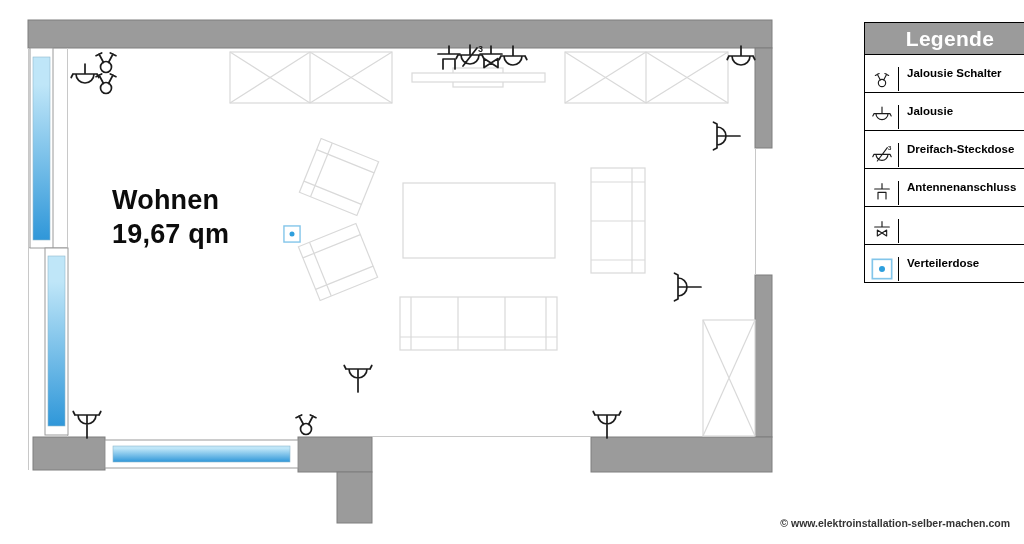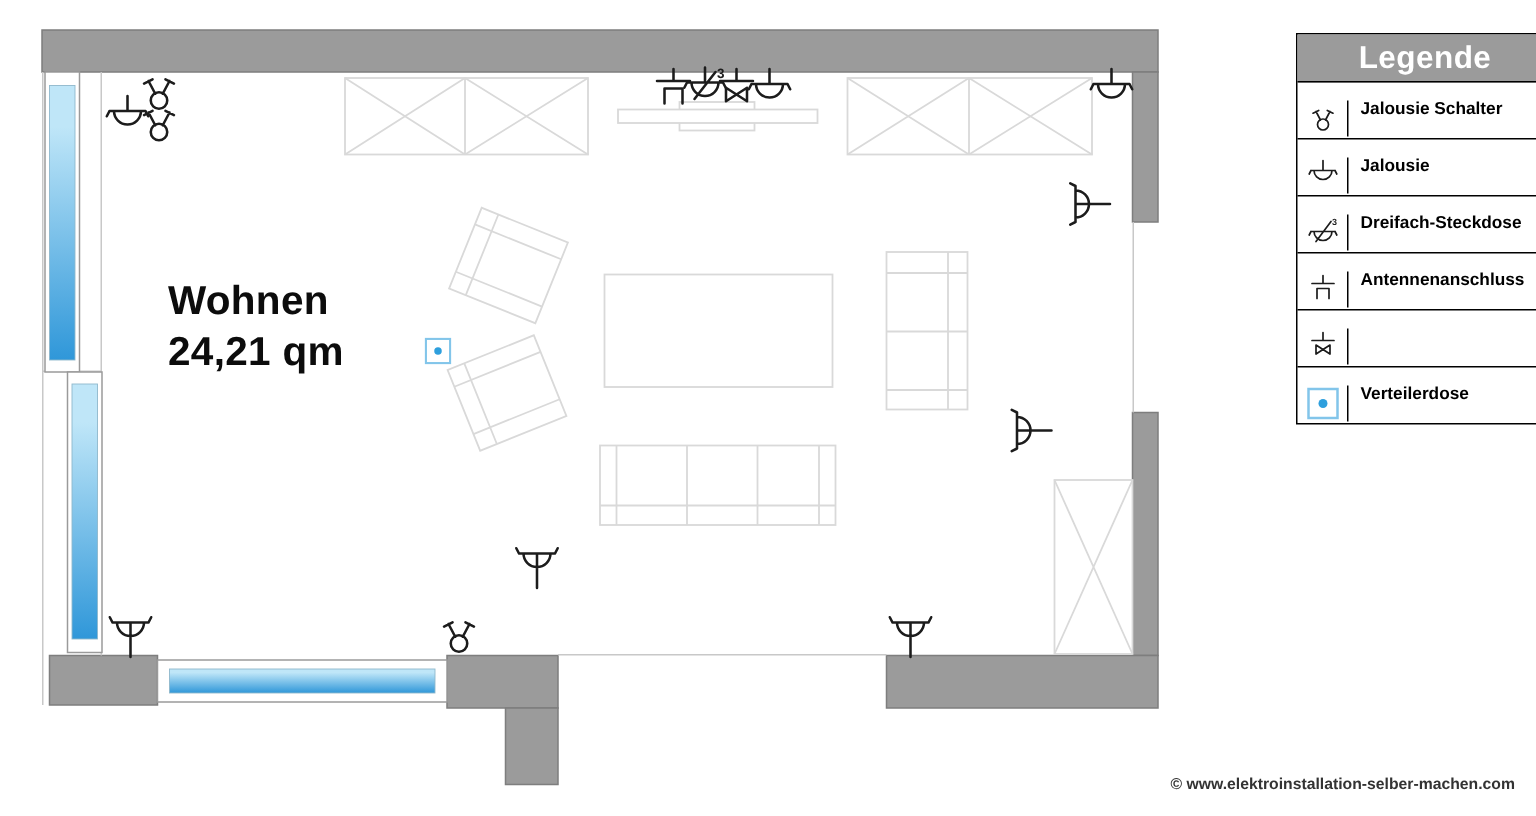--- a/index.html
+++ b/index.html
@@ -171,21 +171,21 @@
           <path d="M15.5,19.5 L11,11 M8,12.7 L13.7,9.9 M20.5,19.5 L25,11 M22.3,9.9 L28,12.7" stroke="#1c1c1c" stroke-width="1.7" fill="none" stroke-linecap="round" stroke-linejoin="round"></path>
         </svg></div>
       <div class="plan-symbol" style="left: 282px; top: 224px; width: 20px; height: 20px;"><svg width="20" height="20" viewBox="0 0 36 36">
           <rect x="3.5" y="3.5" width="29" height="29" fill="#ffffff" stroke="#82c5ea" stroke-width="2.5"></rect>
           <circle cx="18" cy="18" r="4.5" fill="#2e9fdd"></circle>
         </svg></div>
     </div>
 
   <div class="room-label">
     <div>Wohnen</div>
-    <div>24,21 qm</div>
+    <div>19,67 qm</div>
   </div>
 
   <div class="legend">
     <div class="legend-header">Legende</div>
     <div id="legend-body">
         <div class="legend-row">
           <div class="legend-icon">
             <svg width="24" height="24" viewBox="0 0 36 36">
               <circle cx="18" cy="24" r="5.5" stroke="#1c1c1c" stroke-width="1.7" fill="none" stroke-linecap="round" stroke-linejoin="round"></circle>
               <path d="M15.5,19.5 L11,11 M8,12.7 L13.7,9.9 M20.5,19.5 L25,11 M22.3,9.9 L28,12.7" stroke="#1c1c1c" stroke-width="1.7" fill="none" stroke-linecap="round" stroke-linejoin="round"></path>

